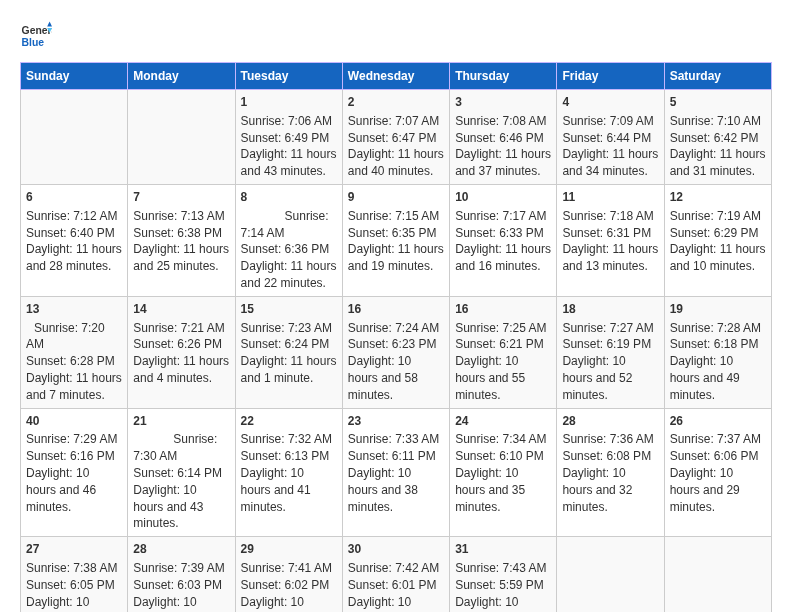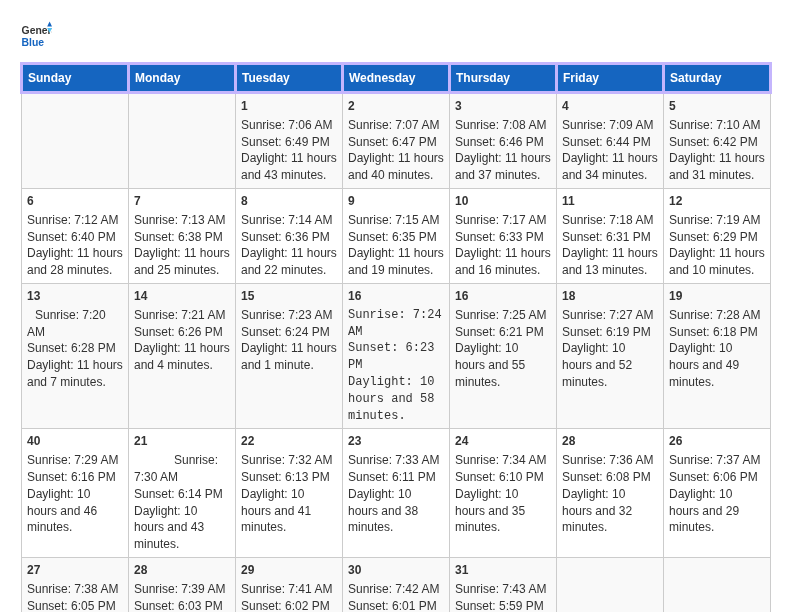--- a/index.html
+++ b/index.html
@@ -44,21 +44,21 @@
       border-collapse: collapse;
       font-size: 11px;
     }
     thead tr th {
       background-color: #1565c0;
       color: #fff;
       padding: 6px 5px;
       text-align: left;
       font-size: 12px;
       font-weight: bold;
-      border: 3px solid #c4b5fd;
+      border: 1px solid #c4b5fd;
     }
     tbody tr td {
       border: 1px solid #ccc;
       padding: 4px 5px;
       vertical-align: top;
       min-height: 70px;
       width: calc(100% / 7);
       color: #333;
       line-height: 1.4;
     }
@@ -129,21 +129,21 @@
 Sunset: 6:42 PM
 Daylight: 11 hours and 31 minutes.</span></td>
       </tr>
       <tr>
         <td><span class="day-number">6</span><span class="day-info" style="white-space: pre-line;">Sunrise: 7:12 AM
 Sunset: 6:40 PM
 Daylight: 11 hours and 28 minutes.</span></td>
         <td><span class="day-number">7</span><span class="day-info" style="white-space: pre-line;">Sunrise: 7:13 AM
 Sunset: 6:38 PM
 Daylight: 11 hours and 25 minutes.</span></td>
-        <td><span class="day-number">8</span><span class="day-info" style="white-space: pre-line;">Sunrise: 7:14 AM
+        <td><span class="day-number">8</span><span class="day-info" style="white-space: pre-line; margin-left: 44px;">Sunrise: 7:14 AM
 Sunset: 6:36 PM
 Daylight: 11 hours and 22 minutes.</span></td>
         <td><span class="day-number">9</span><span class="day-info" style="white-space: pre-line;">Sunrise: 7:15 AM
 Sunset: 6:35 PM
 Daylight: 11 hours and 19 minutes.</span></td>
         <td><span class="day-number">10</span><span class="day-info" style="white-space: pre-line;">Sunrise: 7:17 AM
 Sunset: 6:33 PM
 Daylight: 11 hours and 16 minutes.</span></td>
         <td><span class="day-number">11</span><span class="day-info" style="white-space: pre-line;">Sunrise: 7:18 AM
 Sunset: 6:31 PM
@@ -155,21 +155,21 @@
       <tr>
         <td><span class="day-number">13</span><span class="day-info" style="white-space: pre-line; margin-left: 8px;">Sunrise: 7:20 AM
 Sunset: 6:28 PM
 Daylight: 11 hours and 7 minutes.</span></td>
         <td><span class="day-number">14</span><span class="day-info" style="white-space: pre-line;">Sunrise: 7:21 AM
 Sunset: 6:26 PM
 Daylight: 11 hours and 4 minutes.</span></td>
         <td><span class="day-number">15</span><span class="day-info" style="white-space: pre-line;">Sunrise: 7:23 AM
 Sunset: 6:24 PM
 Daylight: 11 hours and 1 minute.</span></td>
-        <td><span class="day-number">16</span><span class="day-info" style="white-space: pre-line; font-family: Liberation Mono, monospace;">Sunrise: 7:24 AM
+        <td><span class="day-number">16</span><span class="day-info" style="white-space: pre-line;">Sunrise: 7:24 AM
 Sunset: 6:23 PM
 Daylight: 10 hours and 58 minutes.</span></td>
         <td><span class="day-number">16</span><span class="day-info" style="white-space: pre-line;">Sunrise: 7:25 AM
 Sunset: 6:21 PM
 Daylight: 10 hours and 55 minutes.</span></td>
         <td><span class="day-number">18</span><span class="day-info" style="white-space: pre-line; margin-top: 28px;">Sunrise: 7:27 AM
 Sunset: 6:19 PM
 Daylight: 10 hours and 52 minutes.</span></td>
         <td><span class="day-number">19</span><span class="day-info" style="white-space: pre-line;">Sunrise: 7:28 AM
 Sunset: 6:18 PM

